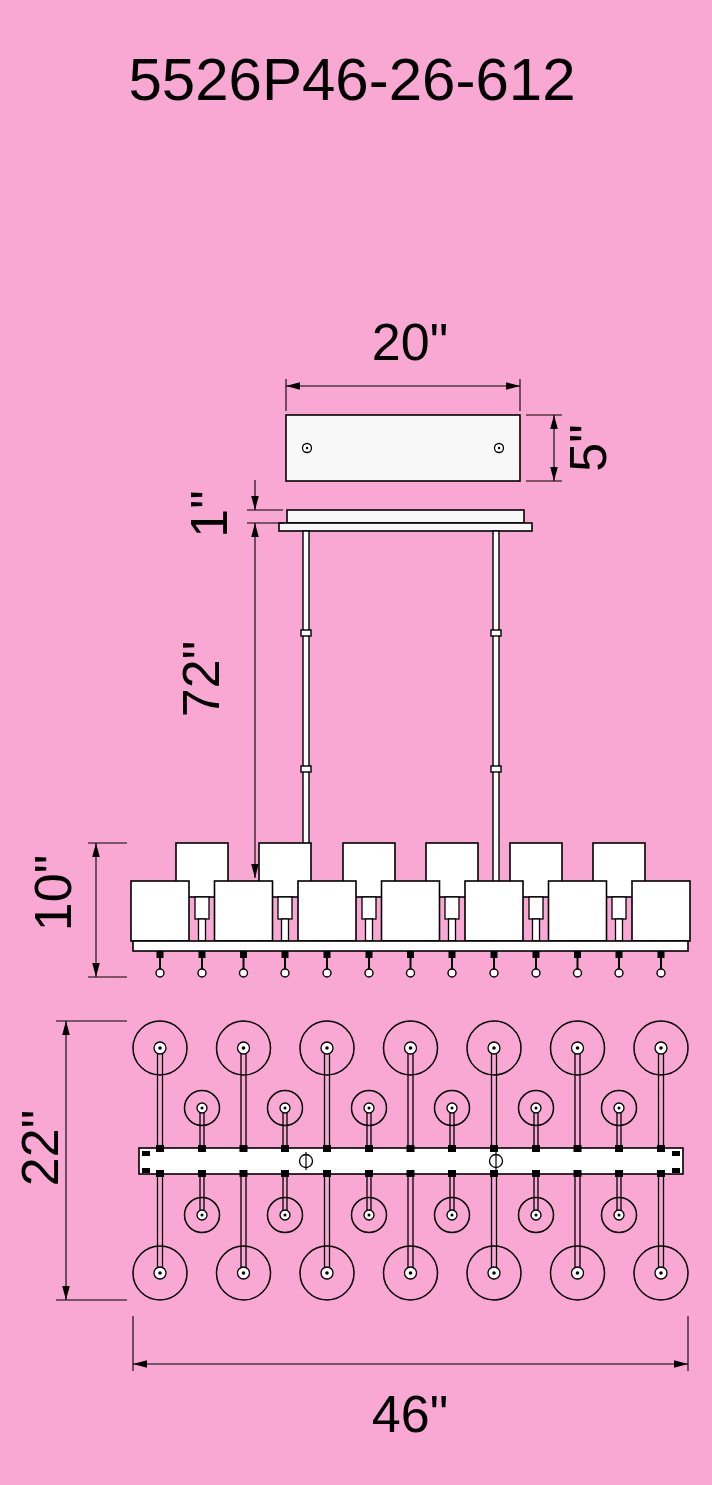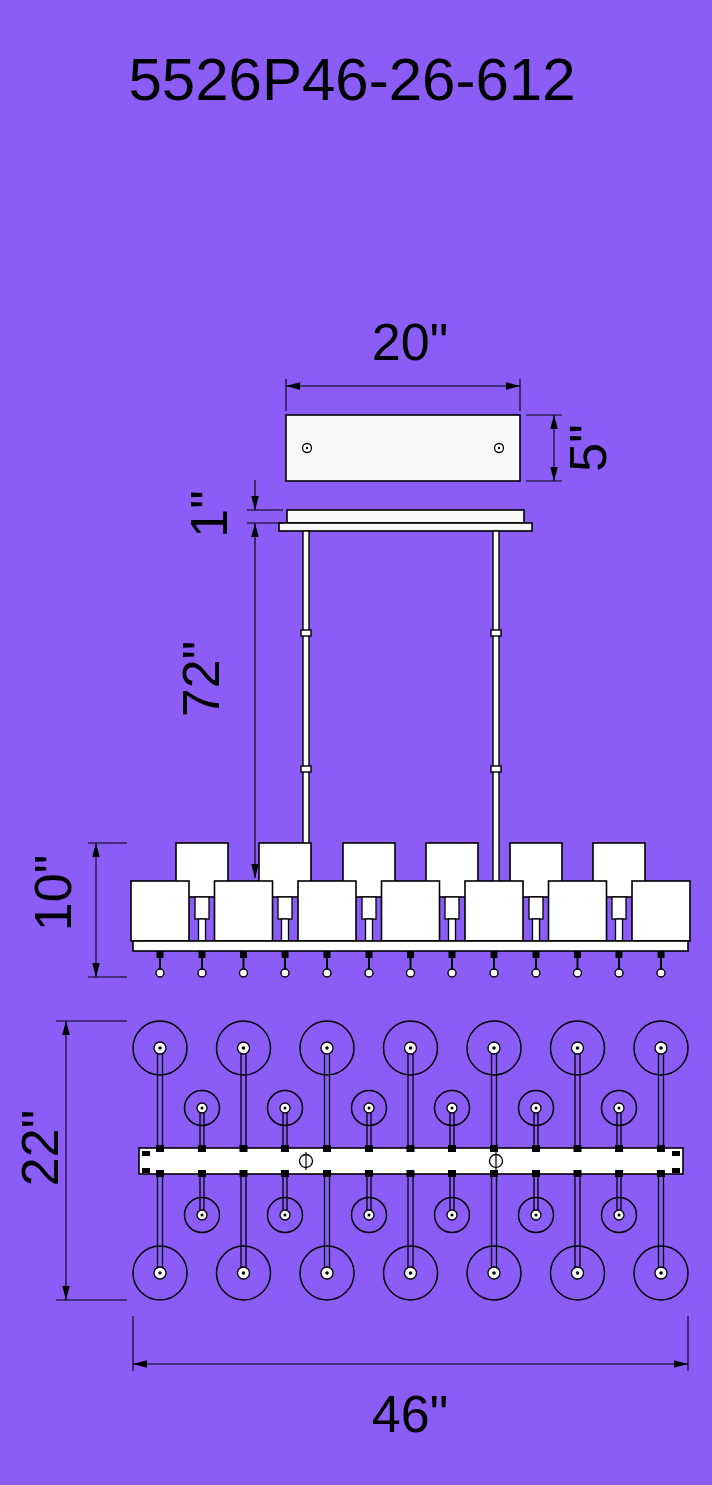--- a/index.html
+++ b/index.html
@@ -1,16 +1,16 @@
 <!DOCTYPE html>
 <html><head>
 <meta charset="utf-8">
 <style>
   html,body{margin:0;padding:0;background:#ffffff;}
-  .sheet{position:relative;width:712px;height:1485px;background:#8b5cf6;overflow:hidden;}
+  .sheet{position:relative;width:712px;height:1485px;background:#f9a8d4;overflow:hidden;}
   svg{display:block;}
   text{font-family:"Liberation Sans",sans-serif;fill:#000;}
   .title{font-size:60px;}
   .label{font-size:52px;}
   .panel{fill:#f8f8f8;stroke:#000;stroke-width:1.6;}
   .shade{fill:#fff;stroke:#000;stroke-width:1.6;}
   .shade2{fill:#fff;stroke:#000;stroke-width:1.3;}
   .rod{fill:#fff;stroke:#000;stroke-width:1.4;}
   .lamp{fill:none;stroke:#000;stroke-width:1.5;}
   .hub{fill:#fff;stroke:#000;stroke-width:1.3;}

